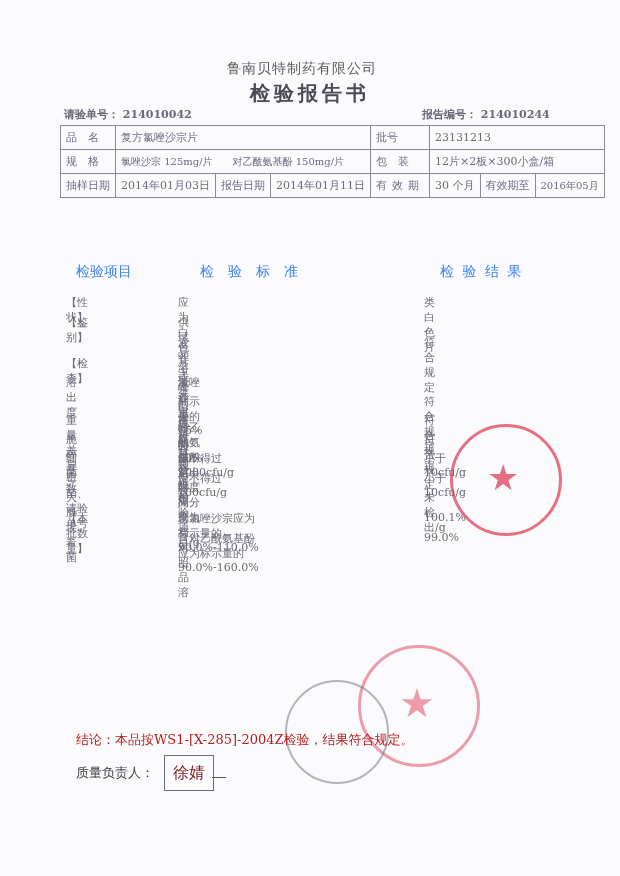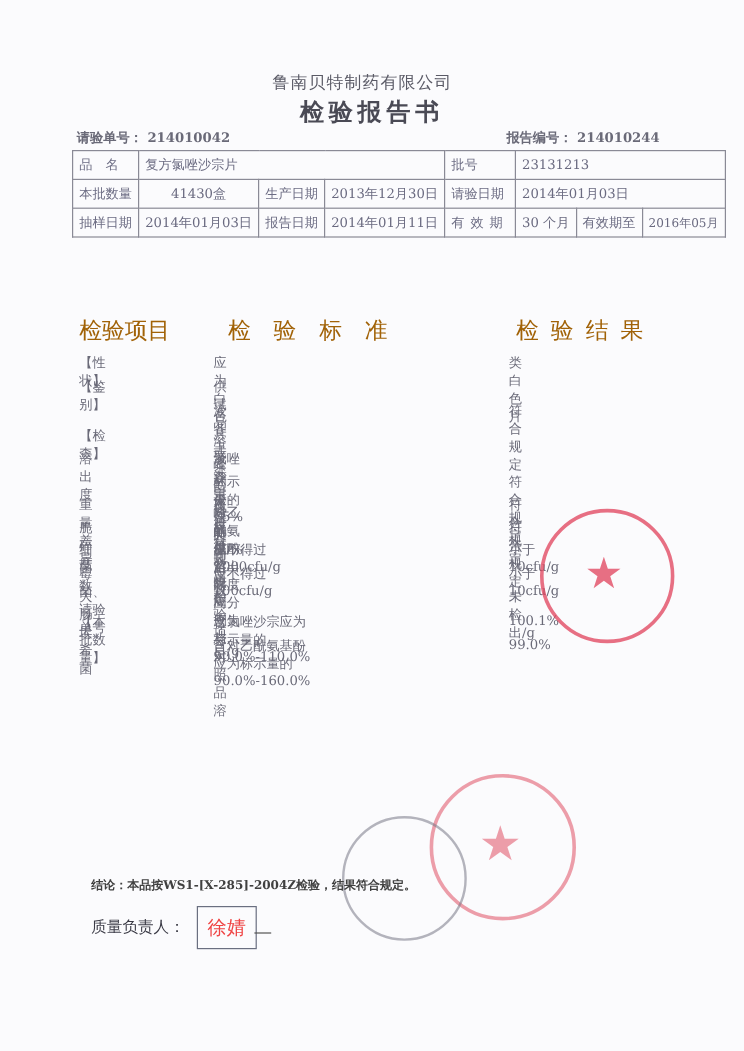--- a/index.html
+++ b/index.html
@@ -7,27 +7,27 @@
          font-family:"DejaVu Serif", "Liberation Serif", serif; color:#6b6b78; }
   .abs { position:absolute; }
   .company { left:0; width:604px; top:60px; text-align:center; font-size:14px; color:#5a5a66; letter-spacing:1px; }
   .title { left:0; width:620px; top:80px; text-align:center; font-size:20px; color:#4a4a55; letter-spacing:4px; font-weight:bold; }
   .meta { top:107px; font-size:11px; color:#6a6a78;font-weight:bold; }
   table.info { position:absolute; left:60px; top:125px; width:522px; border-collapse:collapse; font-size:11px; color:#6a6a80; }
   table.info td { border:1px solid #8a8a96; padding:0 5px; height:23px; white-space:nowrap; }
   table.info td.lab { color:#6d6d84; }
   .spread3 { letter-spacing:5px; }
   .small { font-size:10px; }
-  .hdr { top:263px; font-size:19px; color:#a16207; }
+  .hdr { top:263px; font-size:14px; color:#3b82f6;margin-left:10px; }
   .row { position:absolute; font-size:11px; color:#6a6a78; }
   .col1 { left:66px; }
   .col2 { left:178px; }
   .col3 { left:424px; }
   .stamp { position:absolute; border-radius:50%; }
-  .conclusion { left:76px; top:731px; font-size:10px; color:#404040;font-weight:bold; }
+  .conclusion { left:76px; top:731px; font-size:13px; color:#b91c1c; }
   .qa { left:76px; top:764px; font-size:13px; color:#3a3a45; }
   .sigbox { left:164px; top:755px; width:48px; height:34px; border:1.5px solid #6a6f80; }
   .sigline { left:212px; top:777px; width:14px; border-top:1px solid #555; }
 </style>
 </head>
 <body>
 
 <div class="abs company">鲁南贝特制药有限公司</div>
 <div class="abs title">检验报告书</div>
 
@@ -52,26 +52,24 @@
       <col style="width:72px">
   </colgroup>
   <tbody>
       <tr>
     <td class="lab">品　名</td>
     <td colspan="3">复方氯唑沙宗片</td>
     <td class="lab">批号</td>
     <td colspan="3">23131213</td>
   </tr>
   <tr>
-    <td class="lab">本批数量</td>
-    <td style="text-align:center">41430盒</td>
-    <td class="lab">生产日期</td>
-    <td>2013年12月30日</td>
-    <td class="lab">请验日期</td>
-    <td colspan="3">2014年01月03日</td>
+    <td class="lab">规　格</td>
+    <td colspan="3" class="small">氯唑沙宗 125mg/片　　对乙酰氨基酚 150mg/片</td>
+    <td class="lab">包　装</td>
+    <td colspan="3">12片×2板×300小盒/箱</td>
   </tr>
   <tr>
     <td class="lab">抽样日期</td>
     <td>2014年01月03日</td>
     <td class="lab">报告日期</td>
     <td>2014年01月11日</td>
     <td class="lab spread3">有效期</td>
     <td style="text-align:right">30 个月</td>
     <td class="lab">有效期至</td>
     <td class="small">2016年05月</td>
@@ -155,15 +153,15 @@
   <div style="position:absolute; left:34px; top:30px; font-size:36px; color:rgba(224,64,90,0.75);">★</div>
 </div>
 <div class="stamp" style="left:358px; top:645px; width:116px; height:116px; border:3px solid rgba(224,80,100,0.55);">
   <div style="position:absolute; left:38px; top:32px; font-size:40px; color:rgba(224,80,100,0.55);">★</div>
 </div>
 <div class="stamp" style="left:285px; top:680px; width:100px; height:100px; border:2px solid rgba(120,120,135,0.55);"></div>
 
 <div class="abs conclusion">结论：本品按WS1-[X-285]-2004Z检验，结果符合规定。</div>
 <div class="abs qa">质量负责人：</div>
 <div class="abs sigbox">
-  <div style="text-align:center; line-height:34px; font-size:16px; color:#ef4444;">徐婧</div>
+  <div style="text-align:center; line-height:34px; font-size:16px; color:#7f1d1d;">徐婧</div>
 </div>
 <div class="abs sigline"></div>
 
 </body></html>

